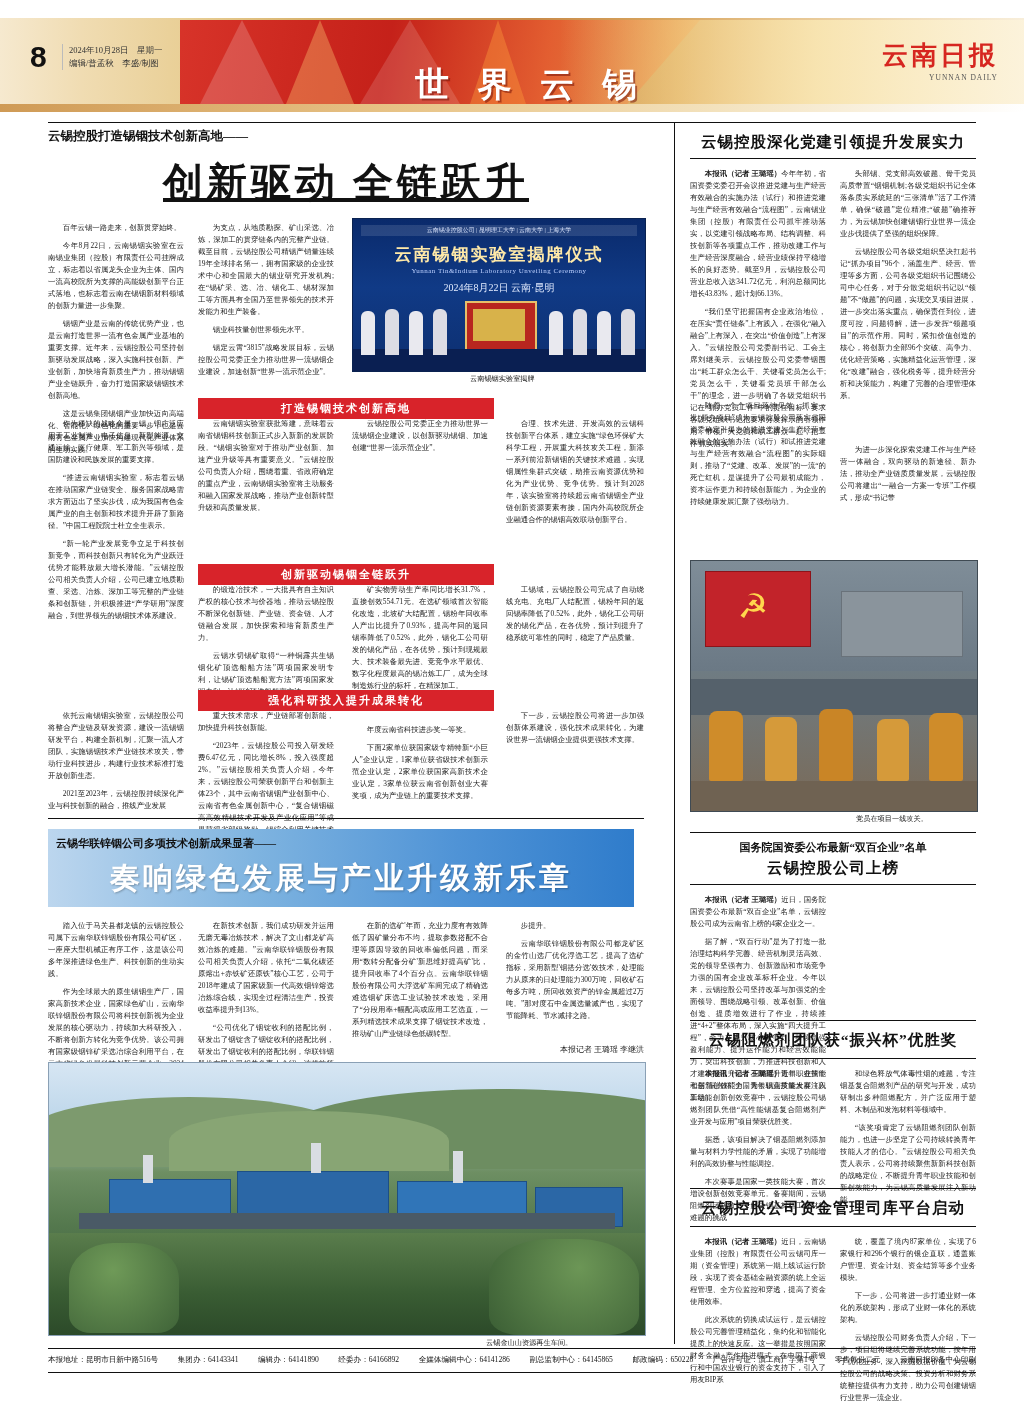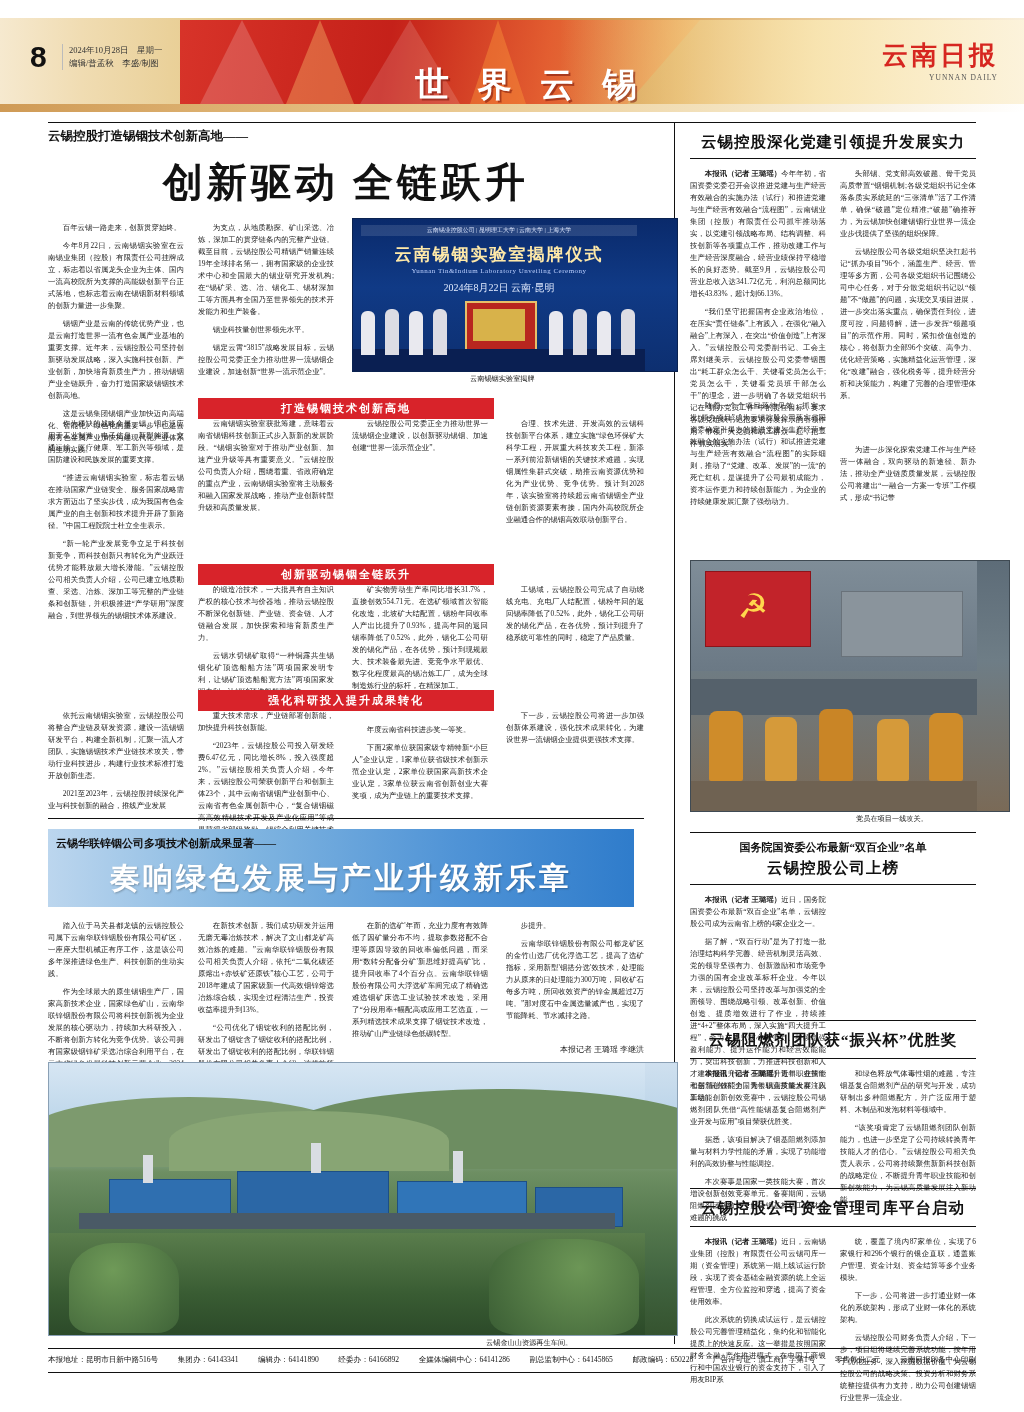--- a/index.html
+++ b/index.html
@@ -35,21 +35,21 @@
 
   
   .col{position:absolute;font-size:7.4px;line-height:1.62;color:#1a1a1a;text-align:justify;}
   .col p{margin:0 0 6px 0;text-indent:2em;}
   .kicker{font-size:12.5px;font-weight:bold;color:#111;}
   .headline{font-size:40px;font-weight:bold;letter-spacing:4px;color:#111;font-family:"Liberation Serif",serif;}
   .byline{font-size:8px;color:#222;text-align:right;}
   .sechead{background:#d8232a;color:#fff;font-size:11px;font-weight:bold;text-align:center;padding:3px 0;letter-spacing:2px;}
 
   
-  .photo{position:absolute;overflow:hidden;padding-left:32px;}
+  .photo{position:absolute;overflow:hidden;}
   .cap{position:absolute;font-size:7.2px;color:#222;}
 
   
   .rhead{font-size:15.5px;font-weight:bold;color:#111;text-align:center;letter-spacing:1px;}
 
   
   .feature-banner{position:absolute;left:48px;top:829px;width:586px;height:78px;
      background:linear-gradient(90deg,#bcd6ee 0%,#7fb4e0 35%,#4f93d6 70%,#2f7ccb 100%);}
   .feature-kicker{position:absolute;left:56px;top:836px;font-size:11px;font-weight:bold;color:#111;}
   .feature-headline{position:absolute;left:56px;top:858px;width:570px;text-align:center;font-size:30px;font-weight:bold;color:#fff;letter-spacing:3px;text-shadow:1px 1px 2px rgba(0,0,0,.25);}
@@ -81,21 +81,21 @@
       <span>云南日报</span>
       <small>YUNNAN DAILY</small>
     </div>
   </div>
 
   <div class="vrule" style="left:674px;top:122px;height:1222px;"></div>
   <div class="hrule" style="left:48px;top:122px;width:928px;"></div>
 
   <div style="position:absolute;left:48px;top:128px;width:596px;">
     <div class="kicker">云锡控股打造锡铟技术创新高地——</div>
-    <div class="headline" style="text-align:center;margin-top:10px;">创新驱动  全链跃升</div>
+    <div class="headline" style="text-align:center;margin-top:10px;text-decoration:underline;">创新驱动  全链跃升</div>
     <div class="byline" style="margin-top:12px;padding-right:150px;">本报记者 李继洪 王璐瑶</div>
   </div>
 
   <div class="col" style="left:48px;top:222px;width:136px;">
     <p>百年云锡一路走来，创新贯穿始终。</p>
     <p>今年8月22日，云南锡铟实验室在云南锡业集团（控股）有限责任公司挂牌成立，标志着以省属龙头企业为主体、国内一流高校院所为支撑的高能级创新平台正式落地，也标志着云南在锡铟新材料领域的创新力量进一步集聚。</p>
     <p>锡铟产业是云南的传统优势产业，也是云南打造世界一流有色金属产业基地的重要支撑。近年来，云锡控股公司坚持创新驱动发展战略，深入实施科技创新、产业创新，加快培育新质生产力，推动锡铟产业全链跃升，奋力打造国家级锡铟技术创新高地。</p>
     <p>这是云锡集团锡铟产业加快迈向高端化、智能化、绿色化的重要一步，也是云南有色金属产业加快构建现代化产业体系的生动实践。</p>
   </div>
 

